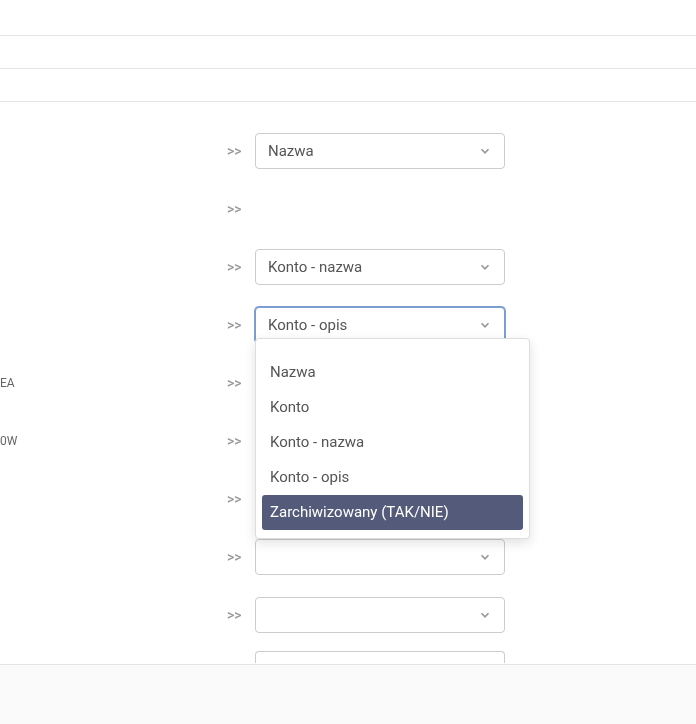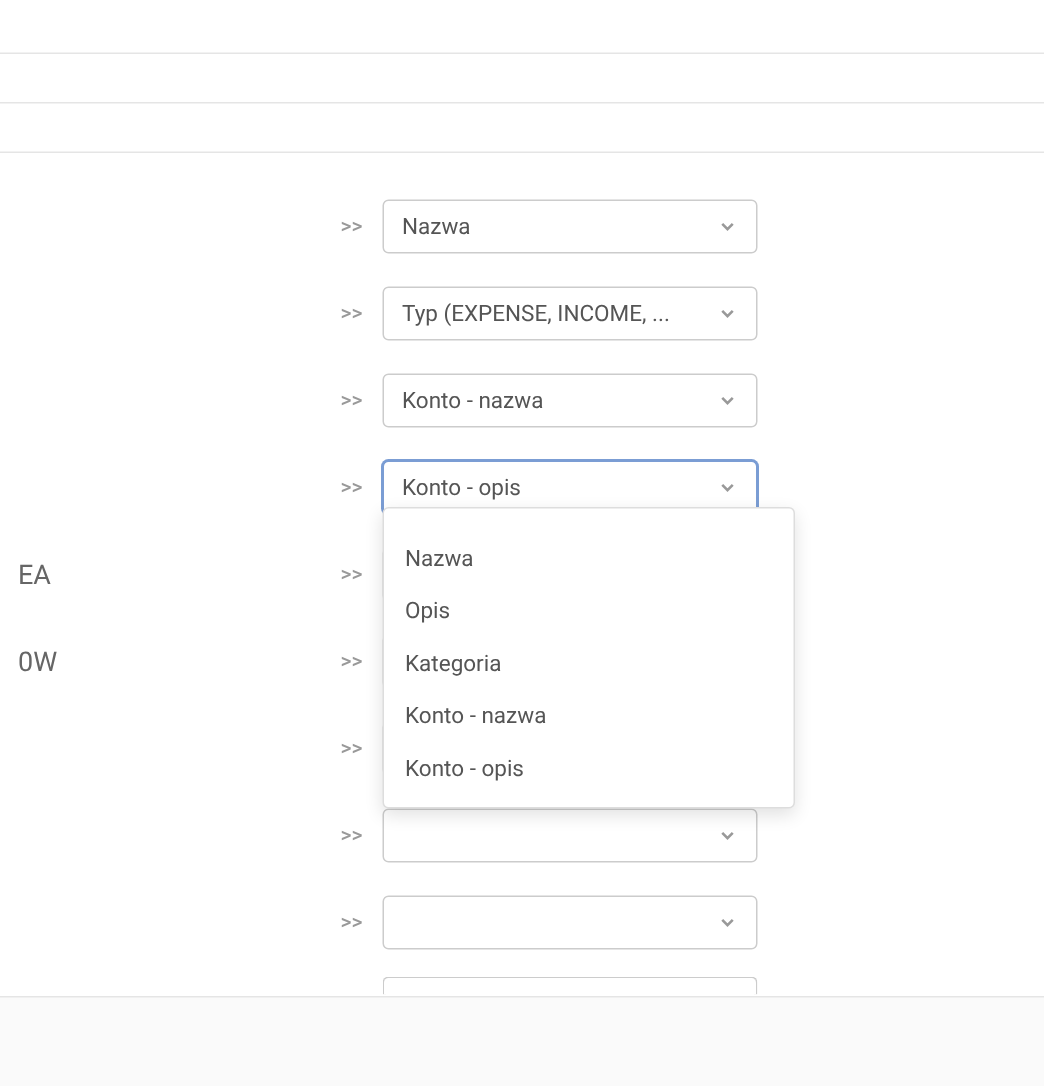--- a/index.html
+++ b/index.html
@@ -47,23 +47,23 @@
       right: 0;
     }
     .form-row {
       display: flex;
       align-items: center;
       height: 58px;
       position: relative;
     }
     .left-label {
       position: absolute;
-      left: 12px;
+      left: 0;
       color: #666;
-      font-size: 18px;
+      font-size: 12px;
       white-space: nowrap;
     }
     .indicator {
       position: absolute;
       left: 227px;
       color: #999;
       font-size: 14px;
       font-weight: 500;
     }
     .select-box {
@@ -171,28 +171,20 @@
       <span class="chevron">
         <svg viewBox="0 0 24 24" fill="none" stroke="currentColor" stroke-width="3">
             <polyline points="6 9 12 15 18 9"></polyline>
           </svg>
       </span>
     </div>
   </div>
 
   <div class="form-row">
     <span class="indicator">&gt;&gt;</span>
-    <div class="select-box">
-      <span class="select-value">Typ (EXPENSE, INCOME,   ...</span>
-      <span class="chevron">
-        <svg viewBox="0 0 24 24" fill="none" stroke="currentColor" stroke-width="3">
-            <polyline points="6 9 12 15 18 9"></polyline>
-          </svg>
-      </span>
-    </div>
   </div>
 
   <div class="form-row">
     <span class="indicator">&gt;&gt;</span>
     <div class="select-box">
       <span class="select-value">Konto - nazwa</span>
       <span class="chevron">
         <svg viewBox="0 0 24 24" fill="none" stroke="currentColor" stroke-width="3">
             <polyline points="6 9 12 15 18 9"></polyline>
           </svg>
@@ -270,23 +262,23 @@
         <svg viewBox="0 0 24 24" fill="none" stroke="currentColor" stroke-width="3">
             <polyline points="6 9 12 15 18 9"></polyline>
           </svg>
       </span>
     </div>
   </div>
 
   <div class="dropdown">
     <div class="dropdown-inner">
       <div class="dropdown-option">Nazwa</div>
-      <div class="dropdown-option">Opis</div>
-      <div class="dropdown-option">Kategoria</div>
+      <div class="dropdown-option">Konto</div>
       <div class="dropdown-option">Konto - nazwa</div>
       <div class="dropdown-option">Konto - opis</div>
+      <div class="dropdown-option highlighted">Zarchiwizowany (TAK/NIE)</div>
     </div>
   </div>
 
 </div>
 
 <div class="partial-select"></div>
 <div class="bottom-area"></div>
 
 </body></html>

